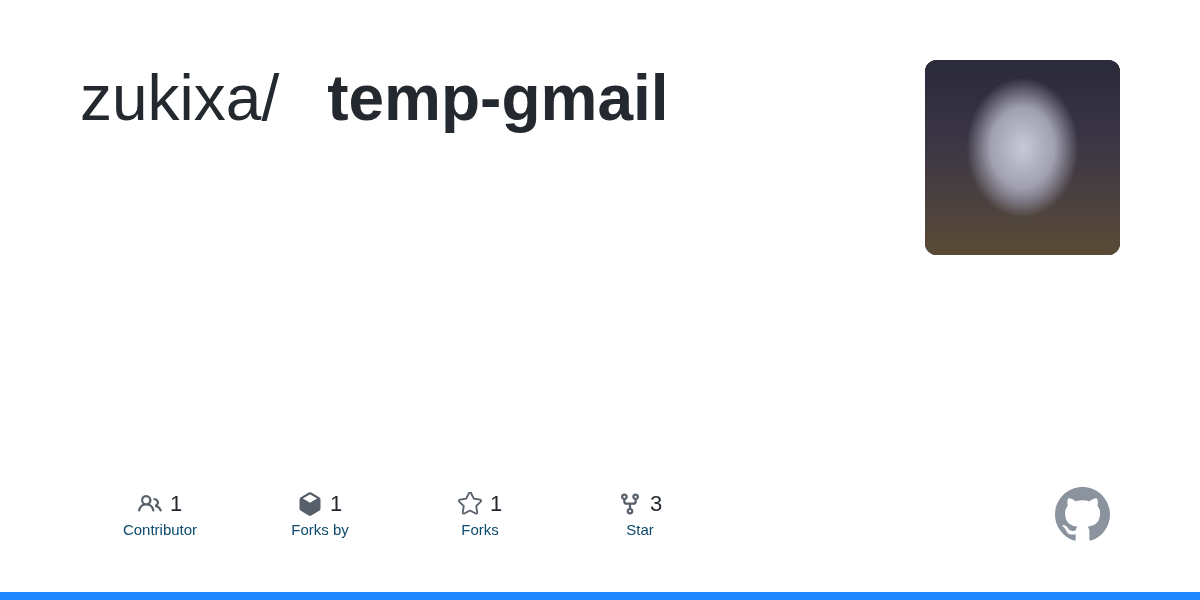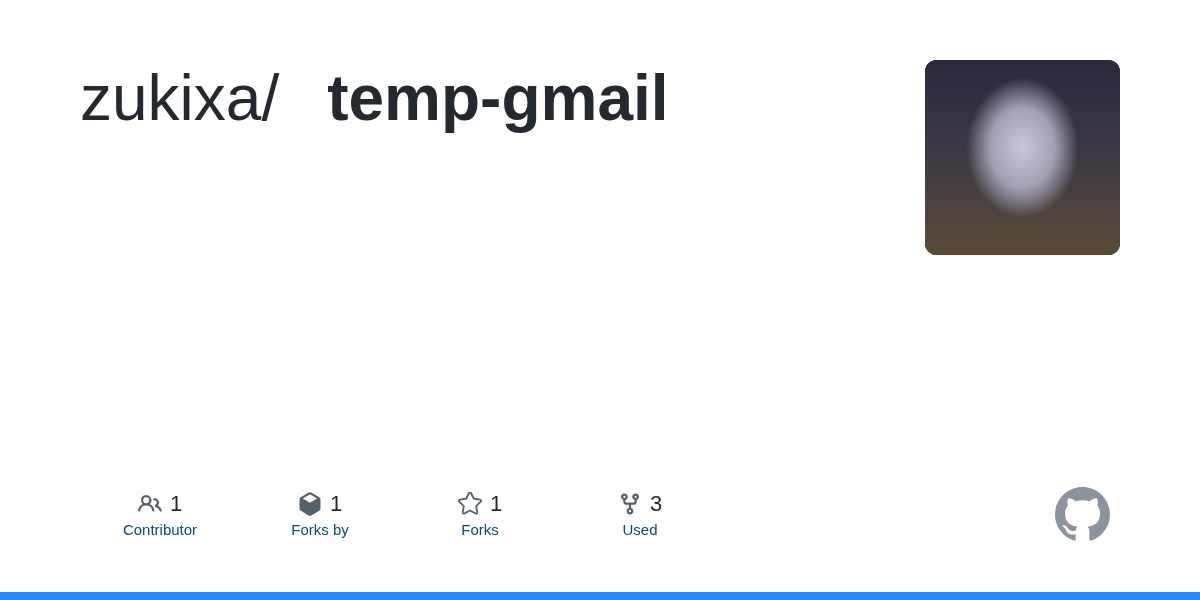--- a/index.html
+++ b/index.html
@@ -216,21 +216,21 @@
       <span class="stat-label">Forks</span>
     </div>
 
     <div class="stat-item">
       <div class="stat-top">
         <svg class="stat-icon" viewBox="0 0 16 16" fill="currentColor">
           <path d="M5 5.372v.878c0 .414.336.75.75.75h4.5a.75.75 0 0 0 .75-.75v-.878a2.25 2.25 0 1 1 1.5 0v.878a2.25 2.25 0 0 1-2.25 2.25h-1.5v2.128a2.251 2.251 0 1 1-1.5 0V8.5h-1.5A2.25 2.25 0 0 1 3.5 6.25v-.878a2.25 2.25 0 1 1 1.5 0ZM5 3.25a.75.75 0 1 0-1.5 0 .75.75 0 0 0 1.5 0Zm6.75.75a.75.75 0 1 0 0-1.5.75.75 0 0 0 0 1.5Zm-3 8.75a.75.75 0 1 0-1.5 0 .75.75 0 0 0 1.5 0Z"></path>
         </svg>
         <span class="stat-number">3</span>
       </div>
-      <span class="stat-label">Used</span>
+      <span class="stat-label">Star</span>
     </div>
 
     <div class="github-logo-container">
       <svg class="github-logo" viewBox="0 0 16 16" fill="#8b949e">
         <path d="M8 0c4.42 0 8 3.58 8 8a8.013 8.013 0 0 1-5.45 7.59c-.4.08-.55-.17-.55-.38 0-.27.01-1.13.01-2.2 0-.75-.25-1.23-.54-1.48 1.78-.2 3.65-.88 3.65-3.95 0-.88-.31-1.59-.82-2.15.08-.2.36-1.02-.08-2.12 0 0-.67-.22-2.2.82-.64-.18-1.32-.27-2-.27-.68 0-1.36.09-2 .27-1.53-1.03-2.2-.82-2.2-.82-.44 1.1-.16 1.92-.08 2.12-.51.56-.82 1.28-.82 2.15 0 3.06 1.86 3.75 3.64 3.95-.23.2-.44.55-.51 1.07-.46.21-1.61.55-2.33-.66-.15-.24-.6-.83-1.23-.82-.67.01-.27.38.01.53.34.19.73.9.82 1.13.16.45.68 1.31 2.69.94 0 .67.01 1.3.01 1.49 0 .21-.15.45-.55.38A7.995 7.995 0 0 1 0 8c0-4.42 3.58-8 8-8Z"></path>
       </svg>
     </div>
 
   </div>
 

